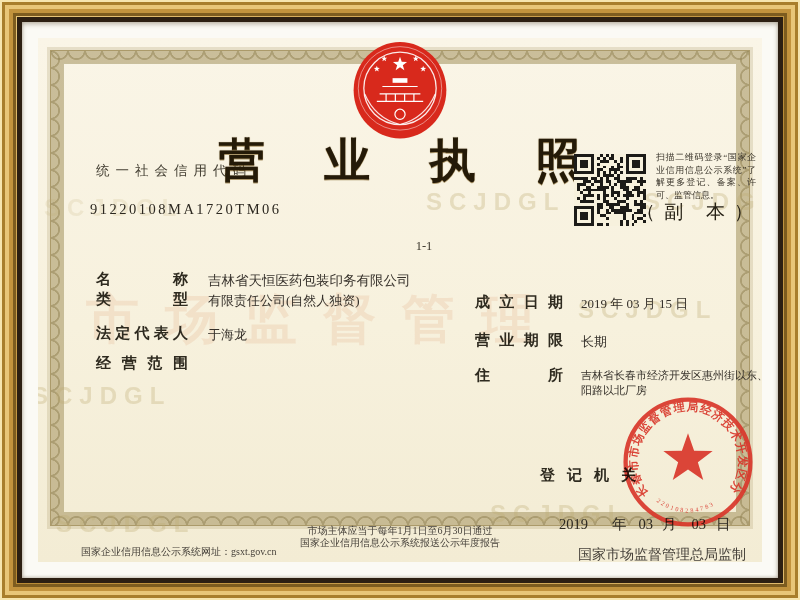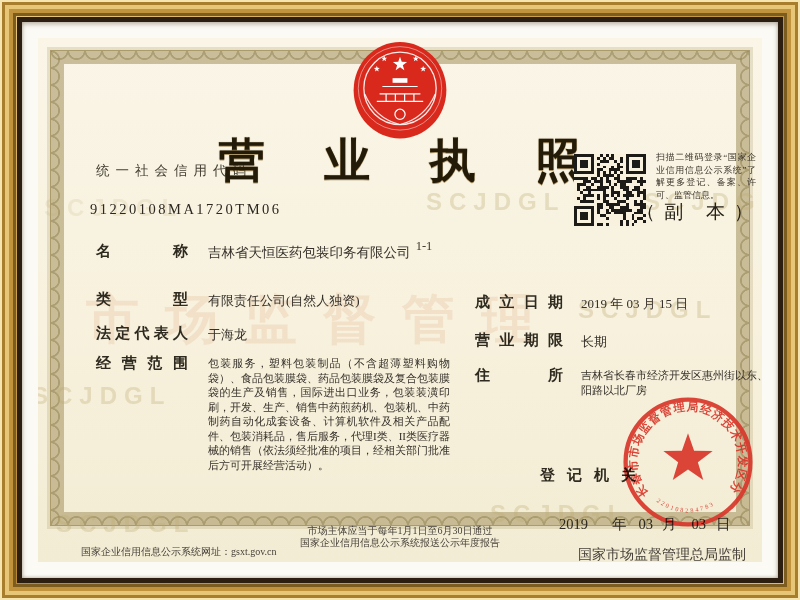--- a/index.html
+++ b/index.html
@@ -465,35 +465,34 @@
             <rect x="8" y="24" width="1" height="1"></rect>
             <rect x="9" y="24" width="1" height="1"></rect>
             <rect x="11" y="24" width="1" height="1"></rect>
             <rect x="16" y="24" width="1" height="1"></rect>
             <rect x="18" y="24" width="1" height="1"></rect>
             <rect x="20" y="24" width="1" height="1"></rect>
           </g>
         </svg>
       <div class="qr-note">扫描二维码登录“国家企业信用信息公示系统”了解更多登记、备案、许可、监管信息。</div>
 
-      <div class="row colL" style="top:204px">
+      <div class="row colL" style="top:232px">
         <span class="lbl lblL">名称</span>
         <span class="val val-name">吉林省天恒医药包装印务有限公司</span>
       </div>
       <div class="row colL" style="top:252px">
         <span class="lbl lblL">类型</span>
         <span class="val">有限责任公司(自然人独资)</span>
       </div>
       <div class="row colL" style="top:286px">
         <span class="lbl lblL">法定代表人</span>
         <span class="val">于海龙</span>
       </div>
       <div class="row colL" style="top:316px">
         <span class="lbl lblL">经营范围</span>
-        <span class="val val-scope">包装服务，塑料包装制品（不含超薄塑料购物袋）、食品包装膜袋、药品包装膜袋及复合包装膜袋的生产及销售，国际进出口业务，包装装潢印刷，开发、生产、销售中药煎药机、包装机、中药制药自动化成套设备、计算机软件及相关产品配件、包装消耗品，售后服务，代理I类、II类医疗器械的销售（依法须经批准的项目，经相关部门批准后方可开展经营活动）。</span>
       </div>
 
       <div class="row colR" style="top:255px">
         <span class="lbl lblR">成立日期</span>
         <span class="val">2019 年 03 月 15 日</span>
       </div>
       <div class="row colR" style="top:293px">
         <span class="lbl lblR">营业期限</span>
         <span class="val">长期</span>
       </div>

